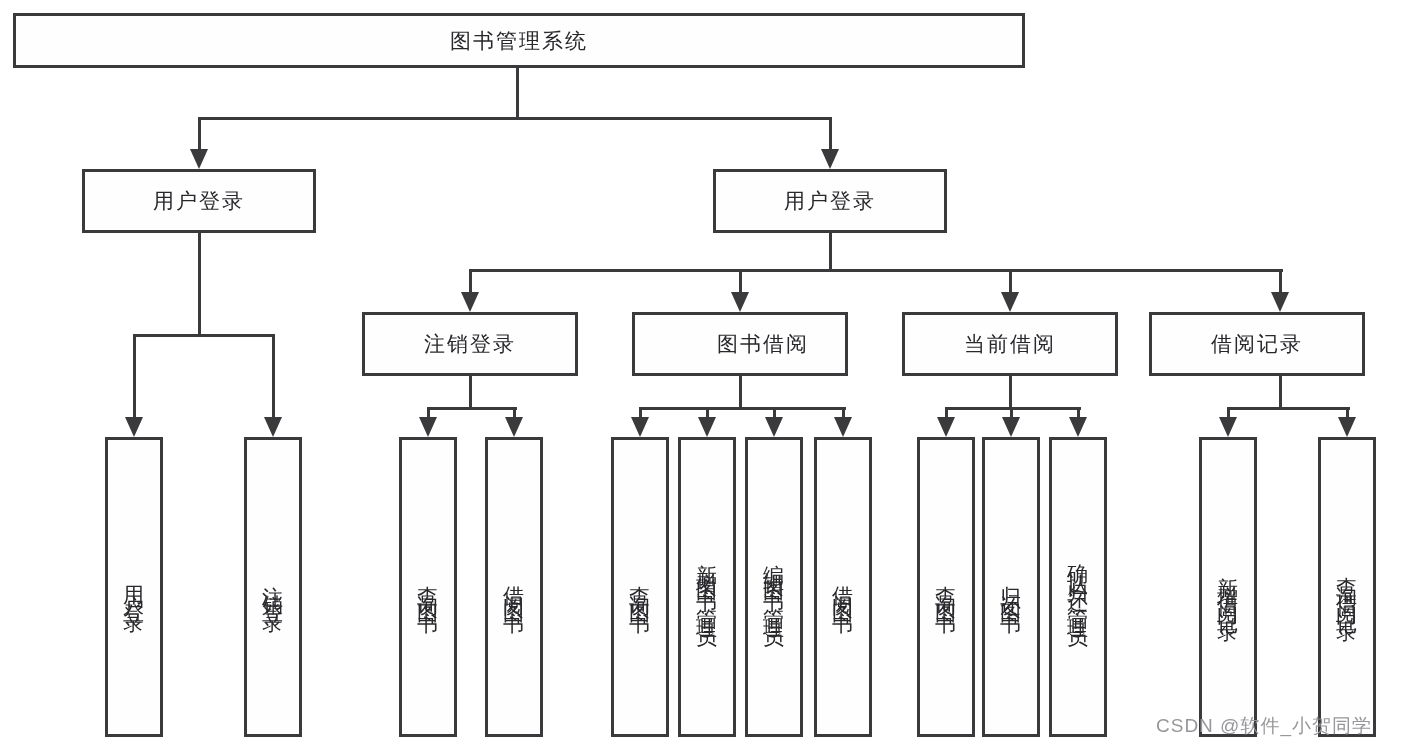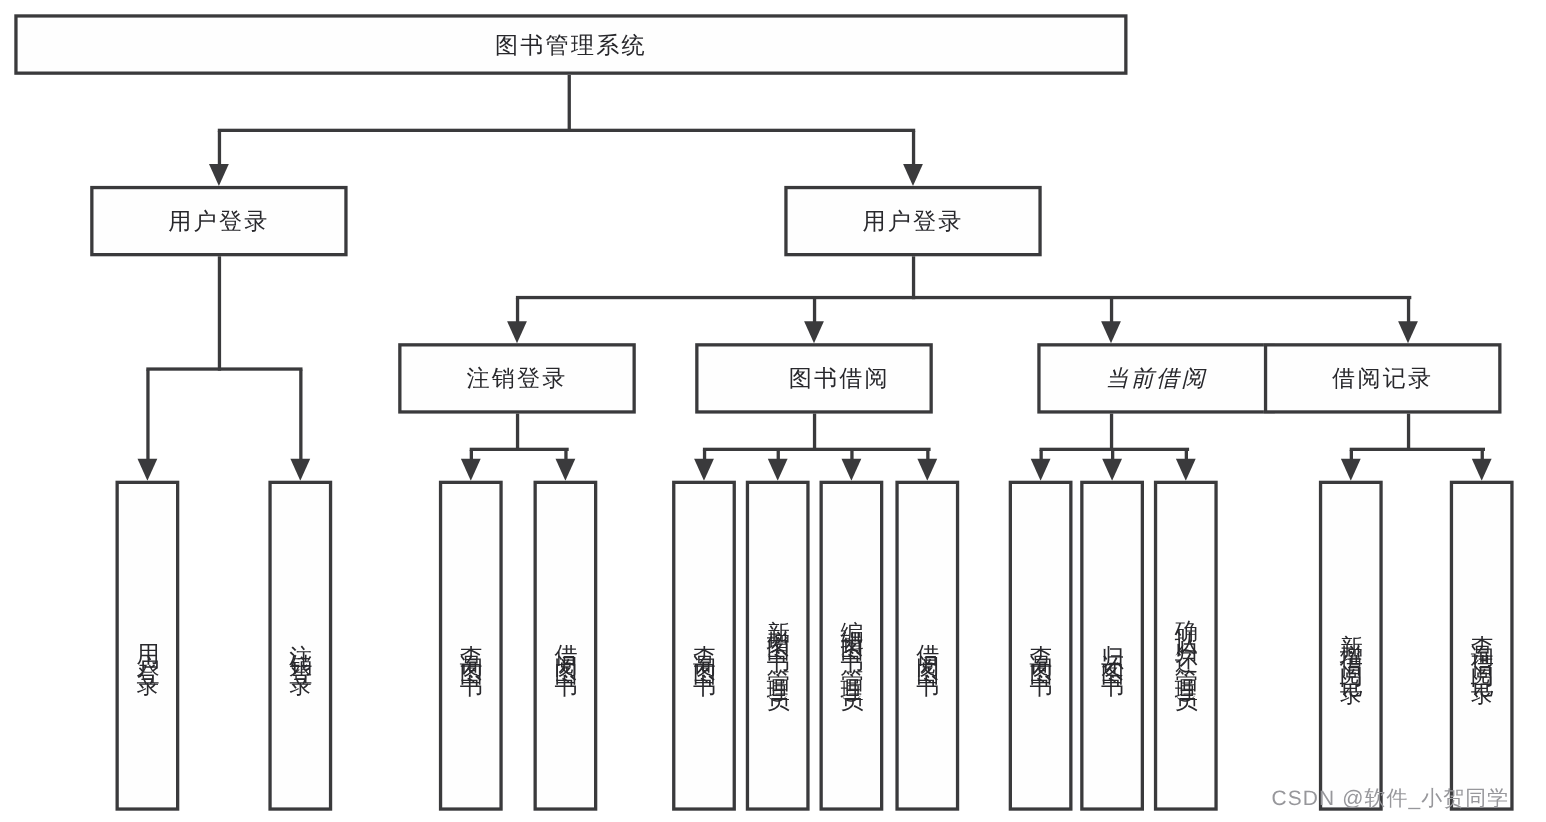--- a/index.html
+++ b/index.html
@@ -128,21 +128,21 @@
       </div>
       <div class="node" style="left: 713px; top: 169px; width: 234px; height: 64px;">
         <span class="lbl">用户登录</span>
       </div>
       <div class="node" style="left: 362px; top: 312px; width: 216px; height: 64px;">
         <span class="lbl">注销登录</span>
       </div>
       <div class="node" style="left: 632px; top: 312px; width: 216px; height: 64px; padding-left: 46px;">
         <span class="lbl">图书借阅</span>
       </div>
-      <div class="node" style="left: 943px; top: 312px; width: 216px; height: 64px; font-style: italic;">
+      <div class="node" style="left: 902px; top: 312px; width: 216px; height: 64px;">
         <span class="lbl">当前借阅</span>
       </div>
       <div class="node" style="left: 1149px; top: 312px; width: 216px; height: 64px;">
         <span class="lbl">借阅记录</span>
       </div>
       <div class="node v" style="left: 105px; top: 437px; width: 58px; height: 300px;">
         <span class="lbl">用户登录</span>
       </div>
       <div class="node v" style="left: 244px; top: 437px; width: 58px; height: 300px;">
         <span class="lbl">注销登录</span>

